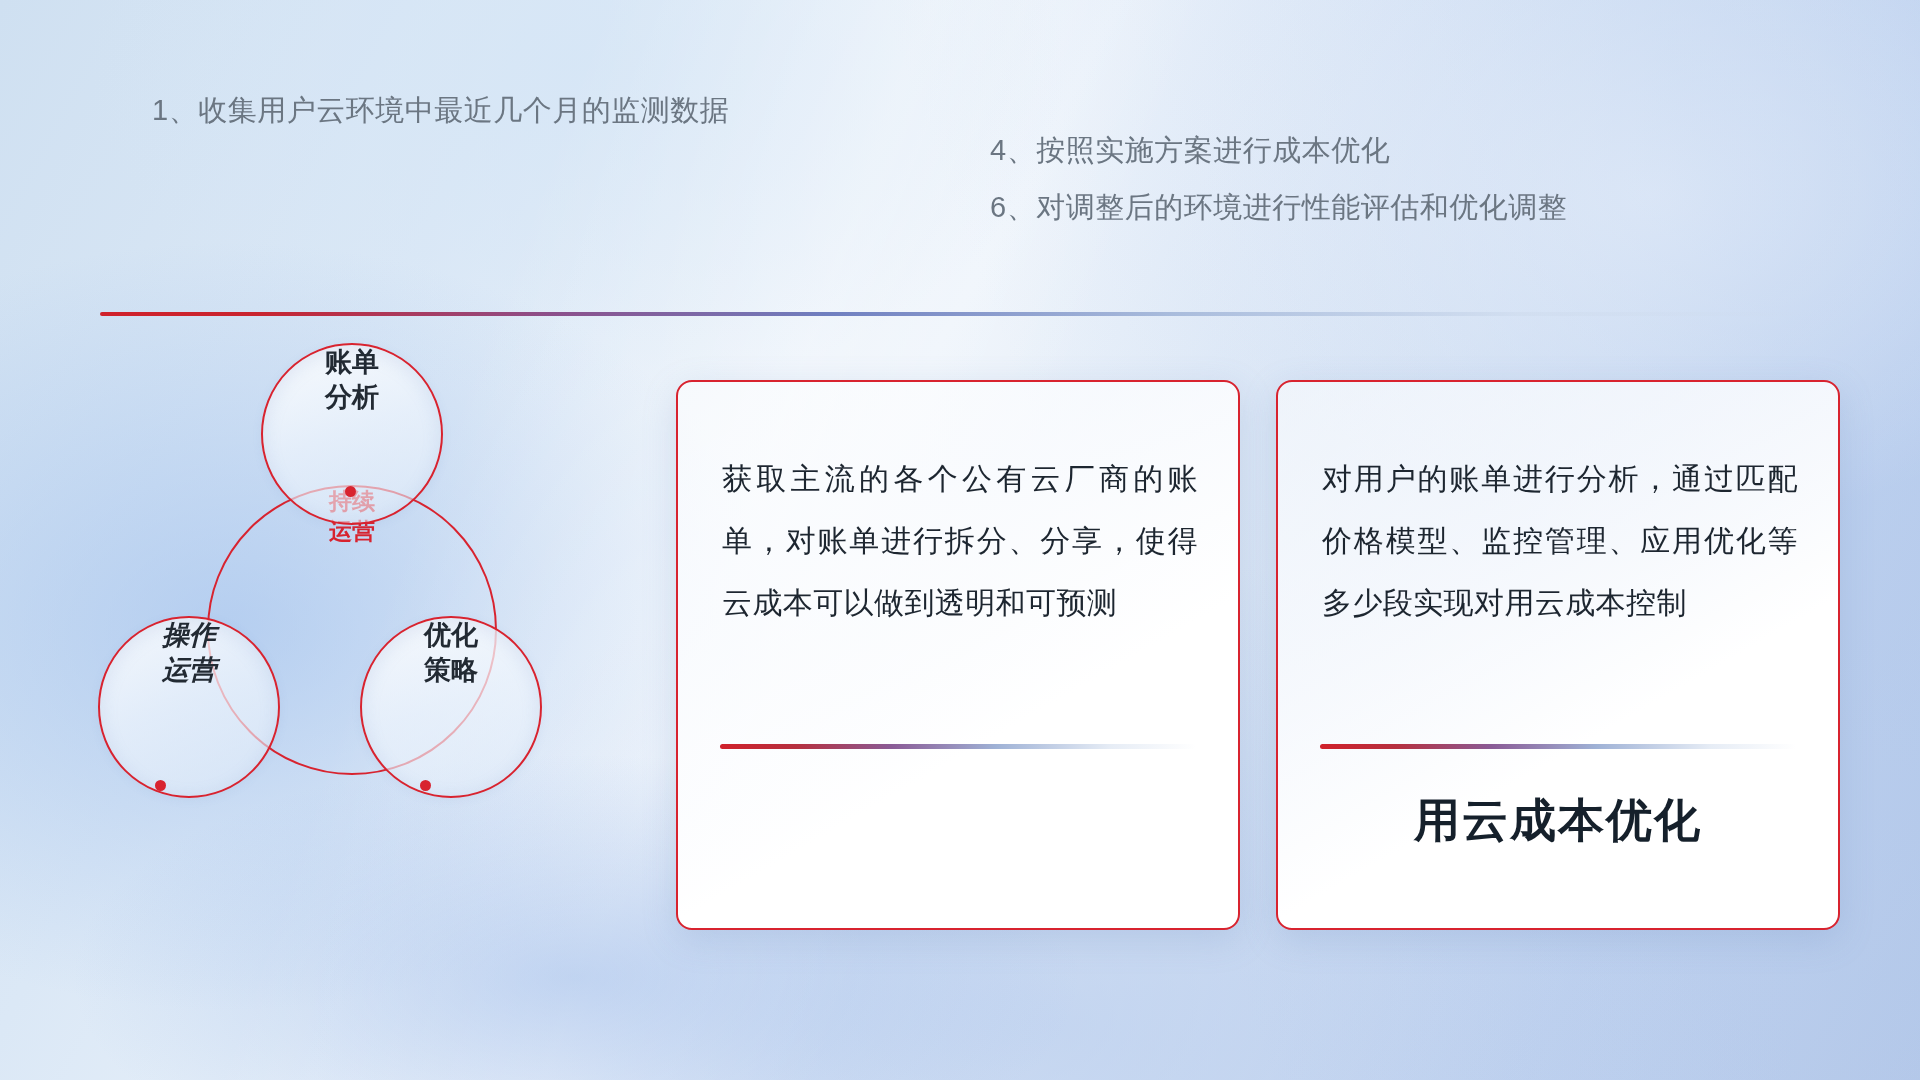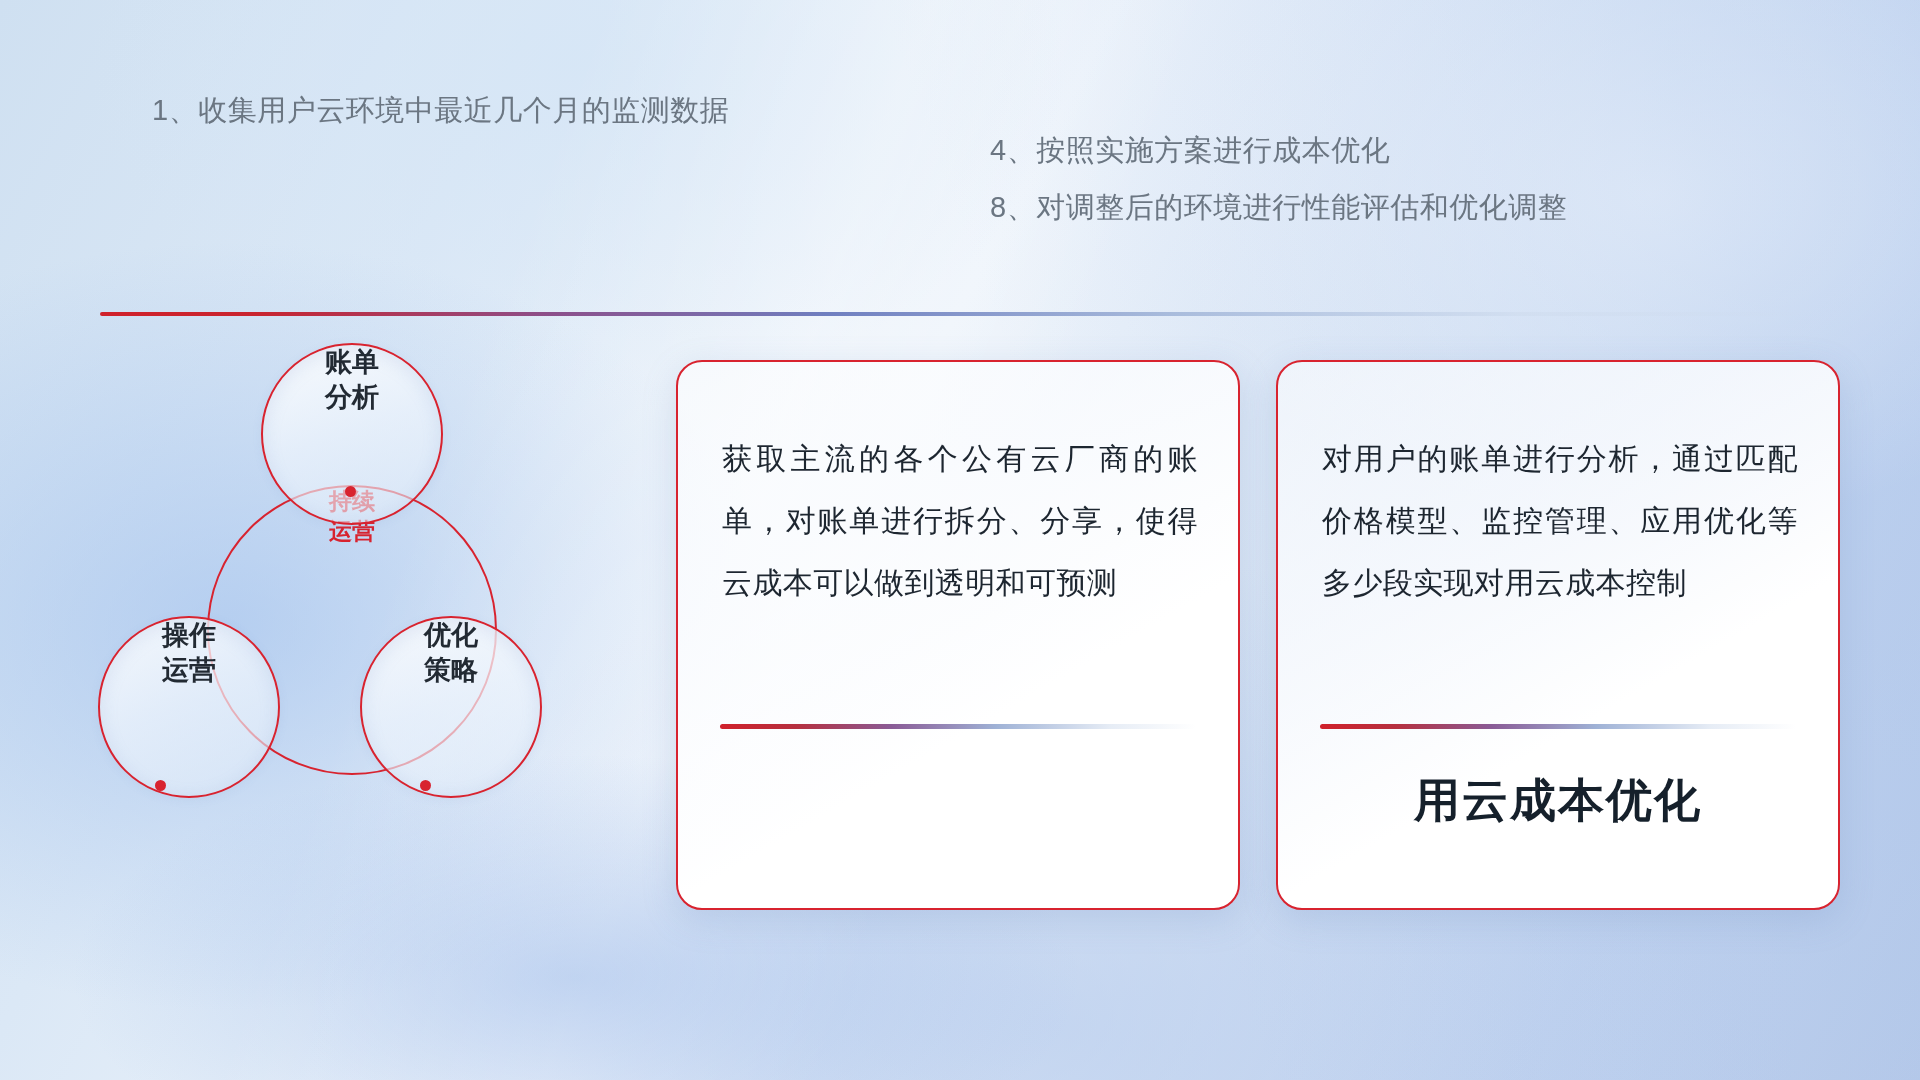--- a/index.html
+++ b/index.html
@@ -116,20 +116,21 @@
     width: 178px;
     height: 178px;
     left: 166px;
     top: -7px;
   }
   #circle-left {
     width: 178px;
     height: 178px;
     left: 3px;
     top: 266px;
+    font-style: italic;
   }
   #circle-right {
     width: 178px;
     height: 178px;
     left: 265px;
     top: 266px;
   }
   .dot {
     position: absolute;
     width: 11px;
@@ -138,25 +139,25 @@
     background: #d8232f;
     z-index: 6;
   }
   #dot-top   { left: 250px; top: 136px; }
   #dot-left  { left: 60px;  top: 430px; }
   #dot-right { left: 325px; top: 430px; }
 
   
   .card {
     position: absolute;
-    top: 360px;
+    top: 380px;
     width: 560px;
     height: 546px;
     border: 2px solid #d8232f;
-    border-radius: 26px;
+    border-radius: 16px;
     background: linear-gradient(150deg, rgba(255,255,255,0.55) 0%, rgba(252,253,255,0.80) 30%, #ffffff 62%, #ffffff 100%);
     box-shadow: 0 10px 34px rgba(110,140,190,0.22);
     z-index: 4;
     overflow: hidden;
   }
   #card-1 { left: 676px; }
   #card-2 { left: 1276px; }
 
   .card-body {
     position: absolute;
@@ -194,21 +195,21 @@
 <body>
 
 <div id="slide">
 
   <div class="list-col" id="list-left">
     <div class="item">1、收集用户云环境中最近几个月的监测数据</div>
   </div>
 
   <div class="list-col" id="list-right">
     <div class="item">4、按照实施方案进行成本优化</div>
-    <div class="item">8、对调整后的环境进行性能评估和优化调整</div>
+    <div class="item">6、对调整后的环境进行性能评估和优化调整</div>
   </div>
 
   <div class="divider"></div>
 
   <div id="venn">
     <div class="circle" id="circle-center">
       <div class="lbl">
         <span>持续</span><br>
         <span>运营</span>
       </div>

